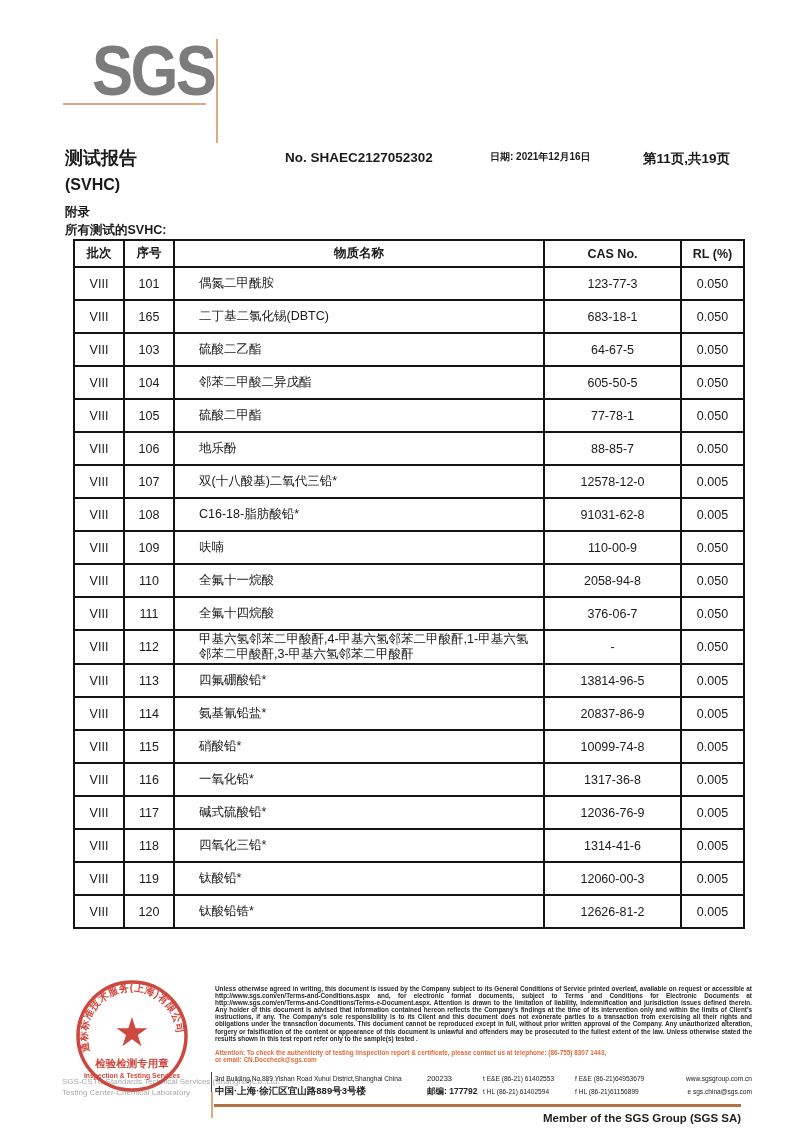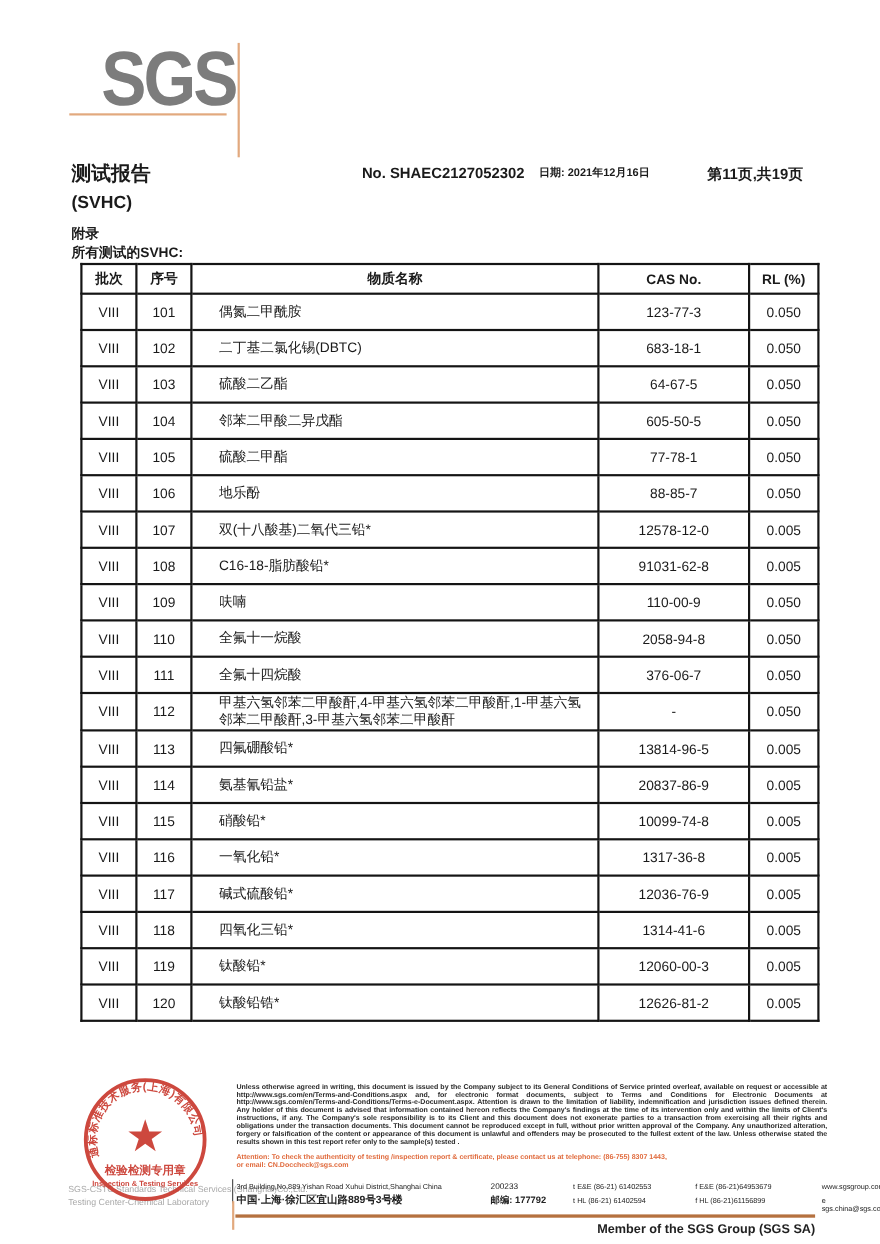--- a/index.html
+++ b/index.html
@@ -18,21 +18,21 @@
 
   
   .logo-text{left:92px;top:36px;font-size:70px;font-weight:800;color:var(--logo_gray);
     letter-spacing:-3px;transform:scaleX(.88);transform-origin:left top;line-height:70px;}
   .crop-h{left:63px;top:103px;width:143px;height:2px;background:var(--crop_orange);}
   .crop-v{left:216px;top:39px;width:2px;height:104px;background:var(--crop_orange);}
 
   
   .title{left:65px;top:146px;font-size:18px;font-weight:700;}
   .subtitle{left:65px;top:176px;font-size:16px;font-weight:700;}
-  .report-no{left:285px;top:150px;font-size:13.5px;font-weight:600;margin-left:44px;}
+  .report-no{left:285px;top:150px;font-size:13.5px;font-weight:600;}
   .date{left:490px;top:150px;font-size:10px;font-weight:600;}
   .pageno{left:643px;top:150px;font-size:13.5px;font-weight:600;}
   .appendix{left:65px;top:204px;font-size:12.5px;font-weight:700;text-align:right;}
   .caption{left:65px;top:222px;font-size:12.5px;font-weight:700;}
 
   
   .tbl-wrap{left:73px;top:239px;width:670px;}
   table{border-collapse:collapse;width:670px;table-layout:fixed;}
   th,td{border:2px solid #141414;font-size:12.5px;vertical-align:middle;}
   th{height:27px;font-weight:700;padding:1px 2px;}
@@ -41,21 +41,21 @@
   td.c2{text-align:left;padding-left:24px;line-height:15px;}
 
   
   .disclaimer{left:215px;top:985px;width:537px;font-size:6.4px;line-height:7.1px;
     font-weight:700;color:#2a2a2a;text-align:justify;}
   .attention{left:215px;top:1049px;width:537px;font-size:6.4px;line-height:7.3px;
     font-weight:700;color:var(--attention_orange);}
   .company-en{left:62px;top:1077px;font-size:8px;color:var(--muted_gray);line-height:10px;}
   .company-sub{left:62px;top:1088px;font-size:8px;color:var(--muted_gray);line-height:10px;}
 
-  .addr-row{left:215px;width:537px;display:flex;align-items:baseline;font-size:6.6px;color:#222;gap:19px;}
+  .addr-row{left:215px;width:537px;display:flex;align-items:baseline;font-size:6.6px;color:#222;}
   .addr-row1{top:1074px;}
   .addr-row2{top:1085px;}
   .a-addr{width:212px;flex:none;}
   .a-addr-cn{width:212px;flex:none;font-size:9.5px;font-weight:600;}
   .a-post{width:56px;flex:none;font-size:7.5px;}
   .a-post-cn{width:56px;flex:none;font-size:8.5px;font-weight:600;}
   .a-tel{width:92px;flex:none;}
   .a-fax{width:96px;flex:none;}
   .a-right{margin-left:auto;}
 
@@ -103,21 +103,21 @@
     <tbody>
         <tr>
           <td class="c0">VIII</td>
           <td class="c1">101</td>
           <td class="c2">偶氮二甲酰胺</td>
           <td class="c3">123-77-3</td>
           <td class="c4">0.050</td>
         </tr>
         <tr>
           <td class="c0">VIII</td>
-          <td class="c1">102</td>
+          <td class="c1">165</td>
           <td class="c2">二丁基二氯化锡(DBTC)</td>
           <td class="c3">683-18-1</td>
           <td class="c4">0.050</td>
         </tr>
         <tr>
           <td class="c0">VIII</td>
           <td class="c1">103</td>
           <td class="c2">硫酸二乙酯</td>
           <td class="c3">64-67-5</td>
           <td class="c4">0.050</td>

